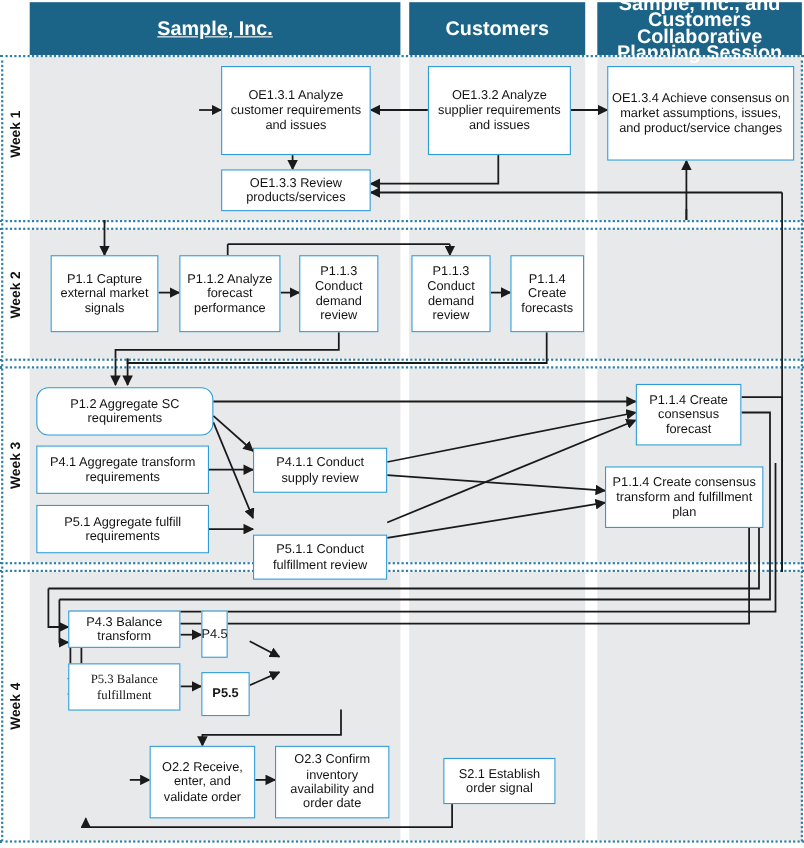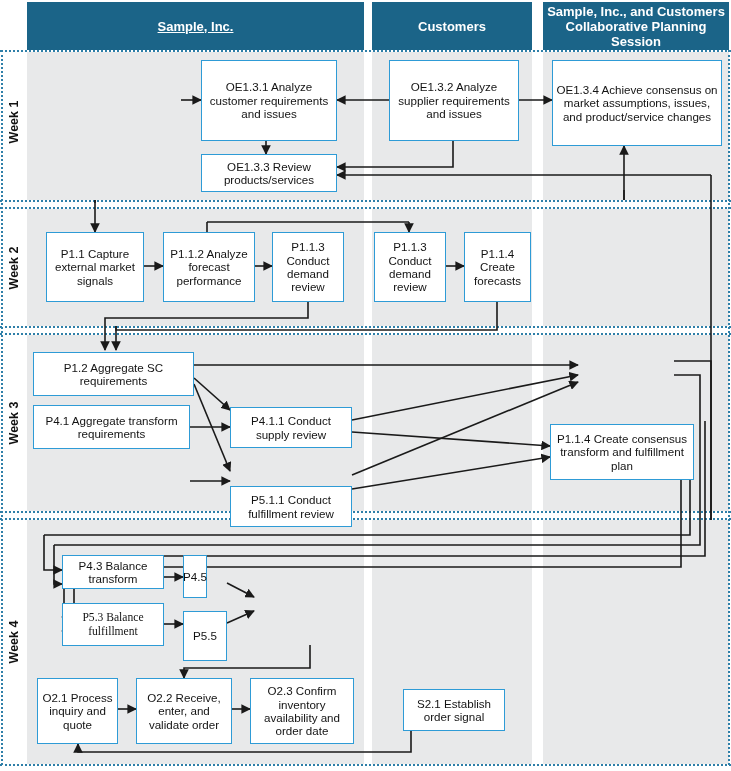--- a/index.html
+++ b/index.html
@@ -22,21 +22,21 @@
   .lane-bg {
     position: absolute;
     background: #e8e9ea;
   }
   
   .col-header {
     position: absolute;
     background: #1b6488;
     color: #ffffff;
     font-weight: bold;
-    font-size: 13px;
+    font-size: 18px;
     line-height: 15px;
     display: flex;
     align-items: center;
     justify-content: center;
     text-align: center;
     box-sizing: border-box;
     padding: 2px 4px;
   }
   
   .row-sep {
@@ -292,50 +292,53 @@
   <div class="pbox" style="left:272px; top:232px; width:72px; height:70px;">
     <span>P1.1.3 Conduct demand review</span>
   </div>
   <div class="pbox" style="left:374px; top:232px; width:72px; height:70px;">
     <span>P1.1.3 Conduct demand review</span>
   </div>
   <div class="pbox" style="left:464px; top:232px; width:67px; height:70px;">
     <span>P1.1.4 Create forecasts</span>
   </div>
 
-  <div class="pbox" style="left:33px; top:352px; width:161px; height:44px;">
+  <div class="pbox" style="left:33px; top:352px; width:161px; height:44px;border-radius:11px;">
     <span>P1.2 Aggregate SC requirements</span>
   </div>
   <div class="pbox" style="left:33px; top:405px; width:157px; height:44px;">
     <span>P4.1 Aggregate transform requirements</span>
   </div>
+  <div class="pbox" style="left:33px; top:459px; width:157px; height:44px;">
+    <span>P5.1 Aggregate fulfill requirements</span>
+  </div>
   <div class="pbox" style="left:230px; top:407px; width:122px; height:41px;">
     <span>P4.1.1 Conduct supply review</span>
   </div>
   <div class="pbox" style="left:230px; top:462px; width:122px; height:41px;margin-top:24px;">
     <span>P5.1.1 Conduct fulfillment review</span>
   </div>
+  <div class="pbox" style="left:578px; top:349px; width:96px; height:56px;">
+    <span>P1.1.4 Create consensus forecast</span>
+  </div>
   <div class="pbox" style="left:550px; top:424px; width:144px; height:56px;">
     <span>P1.1.4 Create consensus transform and fulfillment plan</span>
   </div>
 
   <div class="pbox" style="left:62px; top:555px; width:102px; height:34px;">
     <span>P4.3 Balance transform</span>
   </div>
   <div class="pbox" style="left:183px; top:555px; width:24px; height:43px;">
     <span>P4.5</span>
   </div>
   <div class="pbox" style="left:62px; top:603px; width:102px; height:43px;font-family:Liberation Serif, serif;">
     <span>P5.3 Balance fulfillment</span>
   </div>
-  <div class="pbox" style="left:183px; top:611px; width:44px; height:50px;">
+  <div class="pbox" style="left:183px; top:611px; width:44px; height:40px;font-weight:bold;">
     <span>P5.5</span>
-  </div>
-  <div class="pbox" style="left:37px; top:678px; width:81px; height:66px;">
-    <span>O2.1 Process inquiry and quote</span>
   </div>
   <div class="pbox" style="left:136px; top:678px; width:96px; height:66px;">
     <span>O2.2 Receive, enter, and validate order</span>
   </div>
   <div class="pbox" style="left:250px; top:678px; width:104px; height:66px;">
     <span>O2.3 Confirm inventory availability and order date</span>
   </div>
   <div class="pbox" style="left:403px; top:689px; width:102px; height:42px;">
     <span>S2.1 Establish order signal</span>
   </div>

